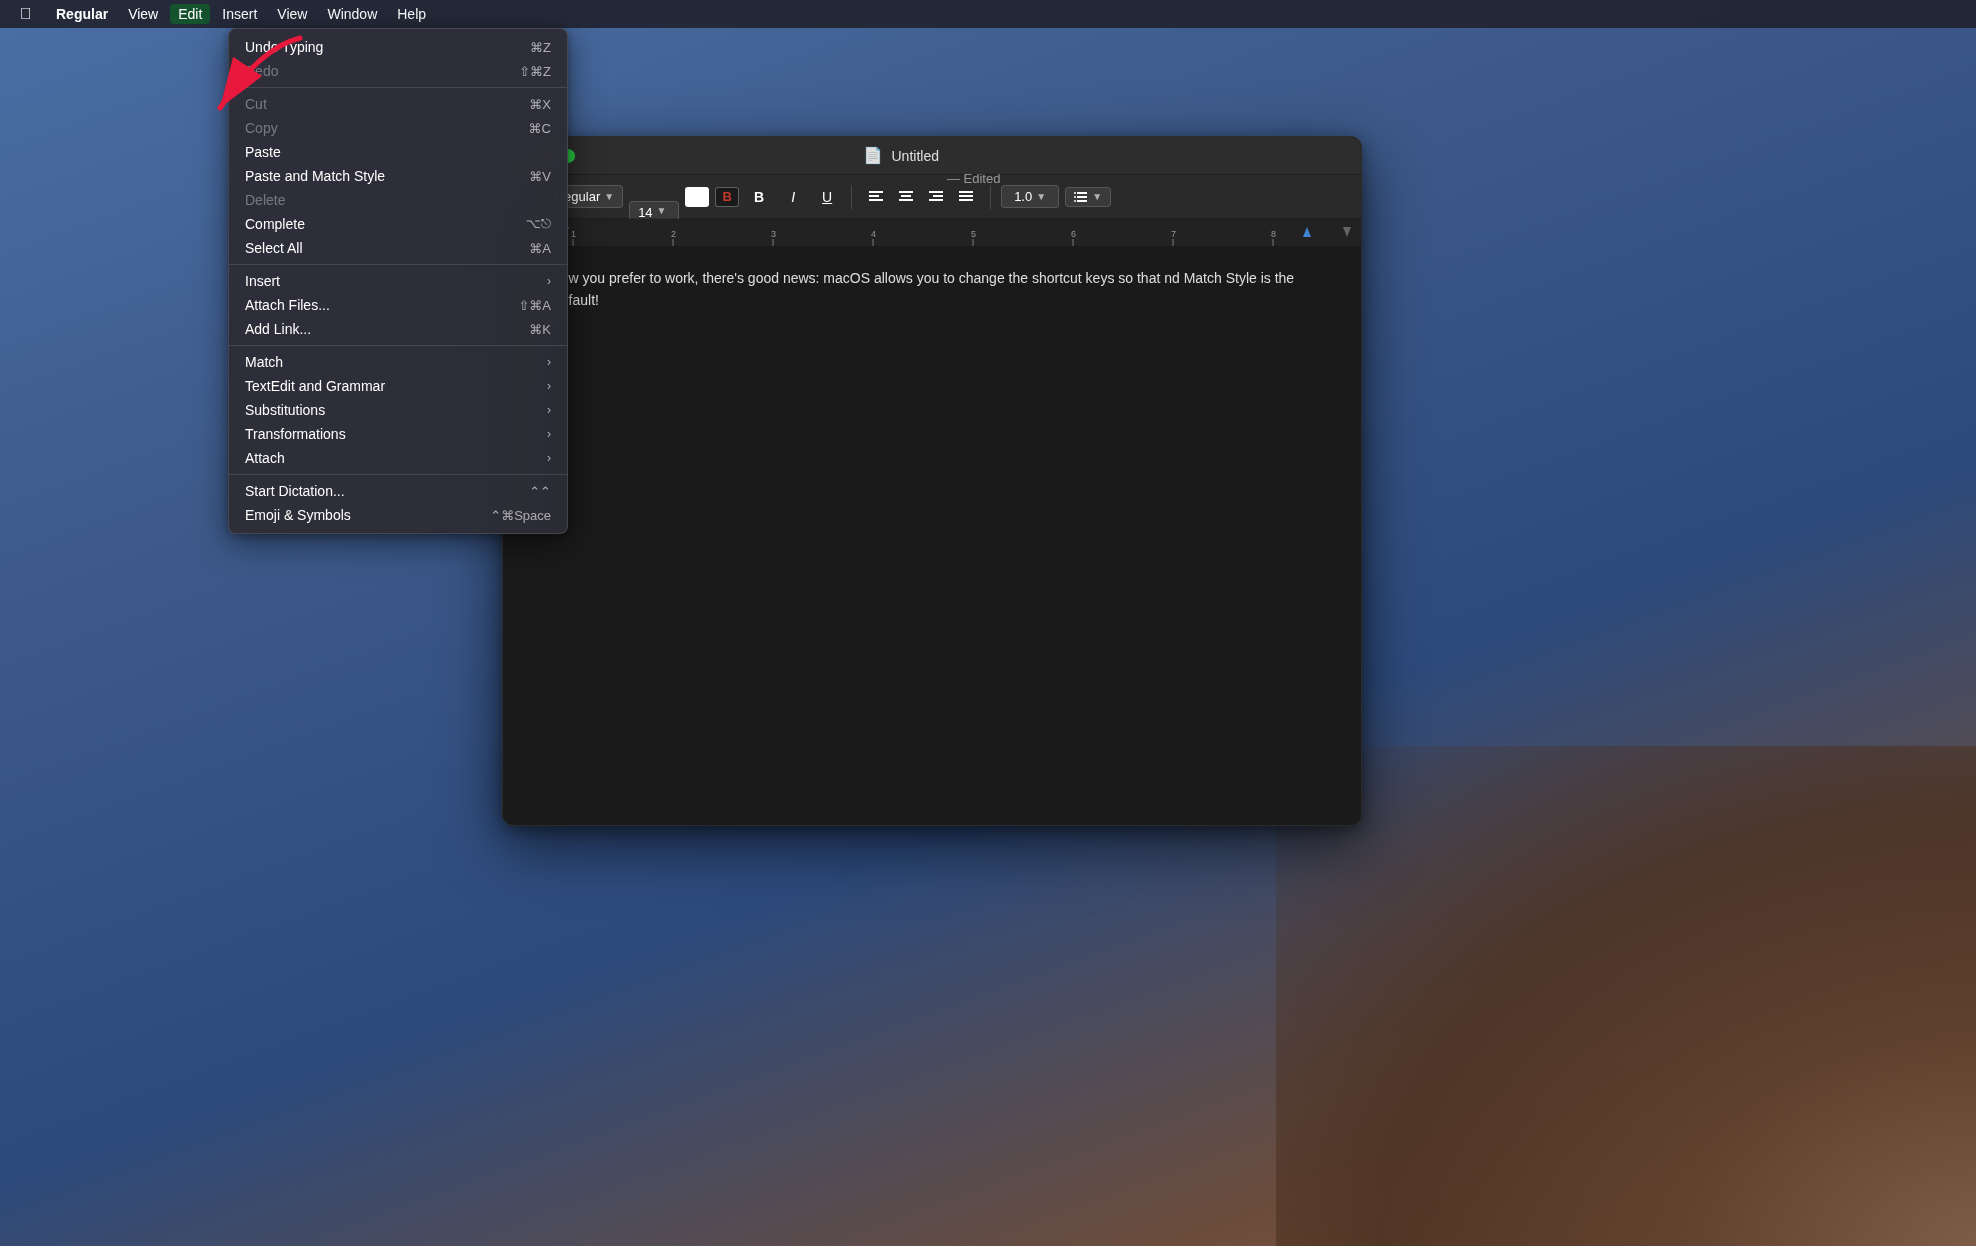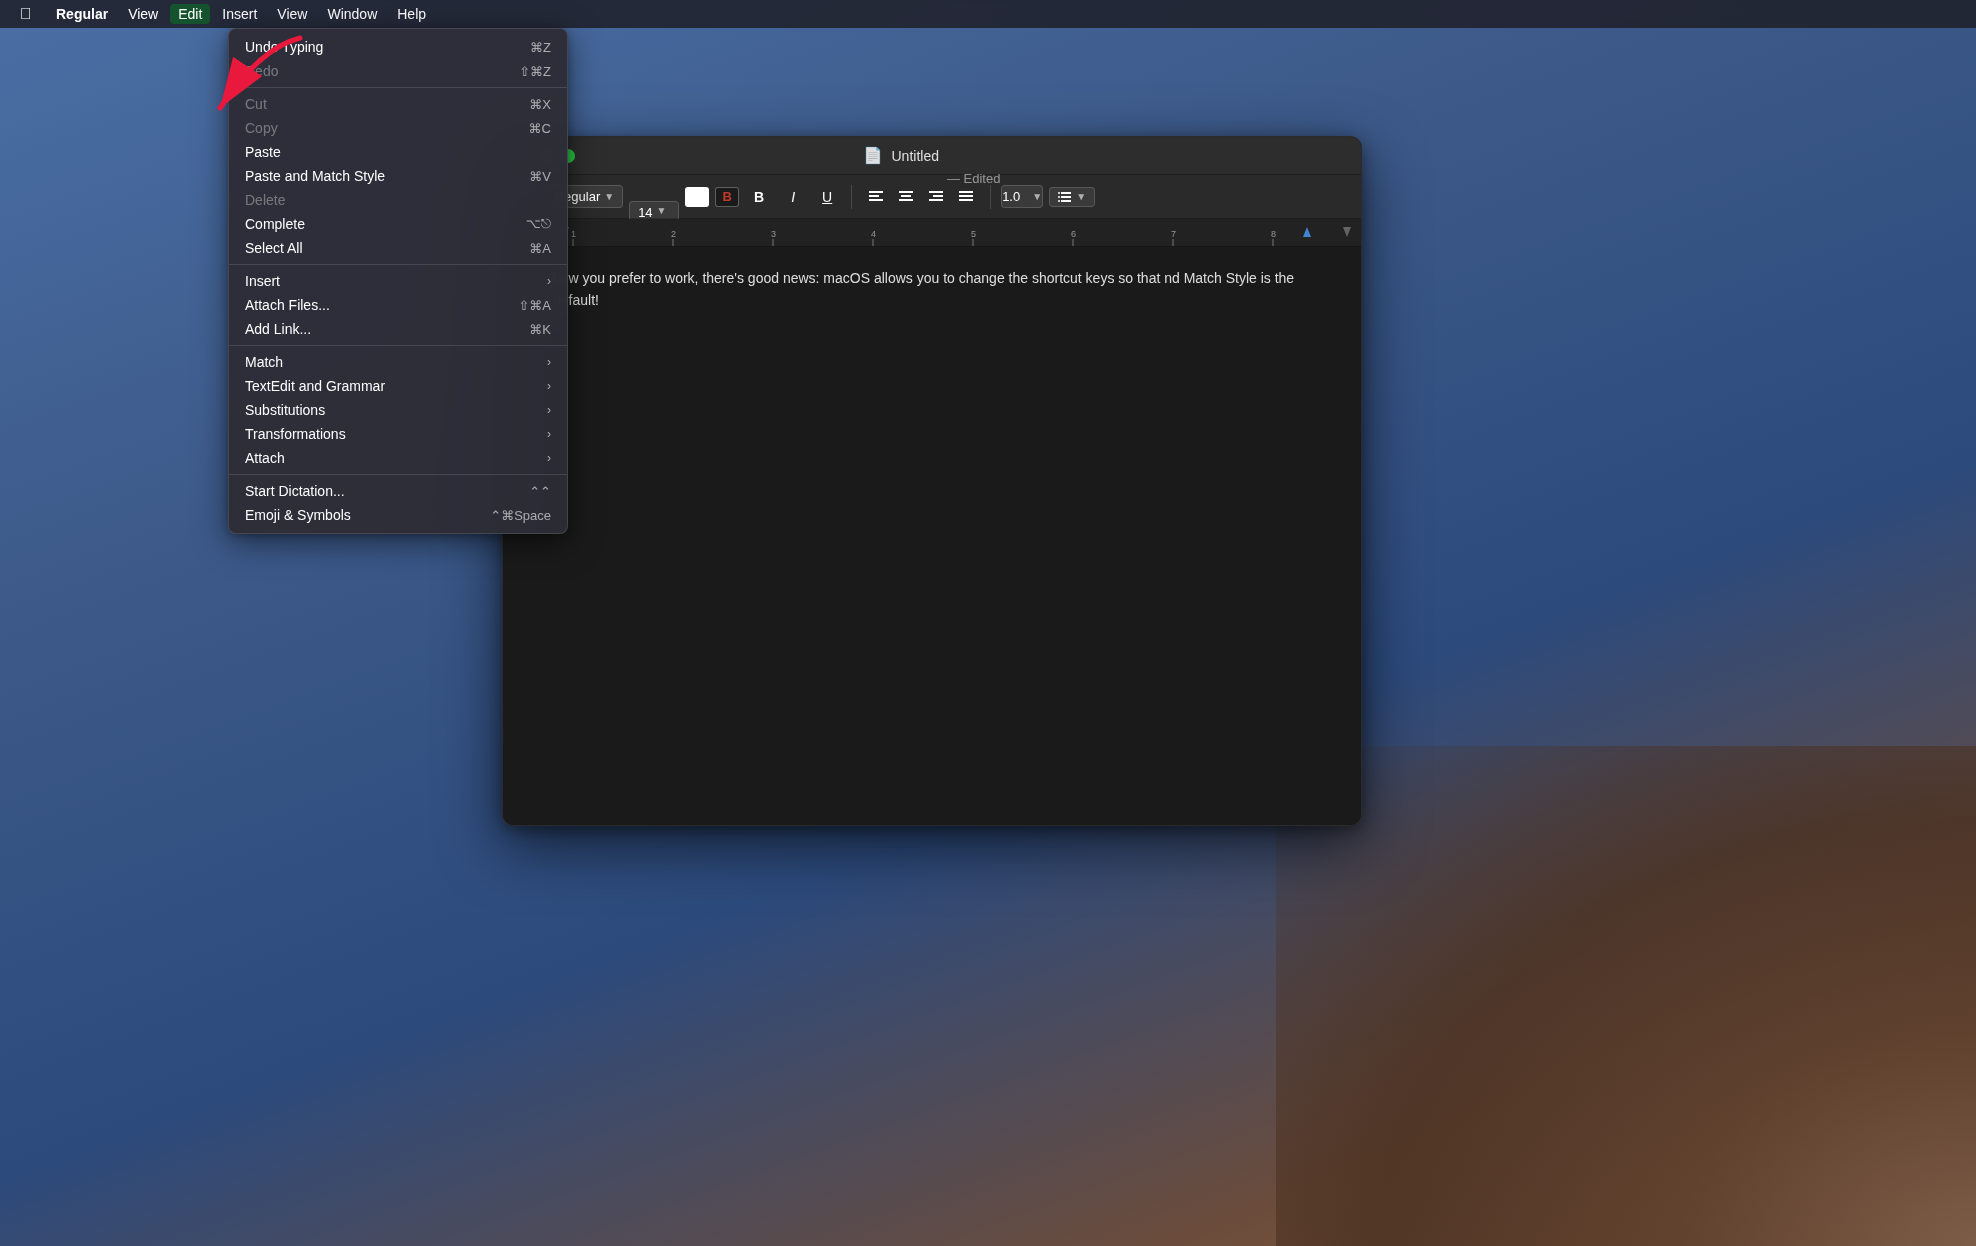--- a/index.html
+++ b/index.html
@@ -277,28 +277,28 @@
     }
 
     .toolbar-align-group {
       display: flex;
       gap: 2px;
     }
 
     .toolbar-line-height {
       display: flex;
       align-items: center;
-      gap: 12px;
+      gap: 4px;
       color: #fff;
       font-size: 13px;
       cursor: pointer;
       background: rgba(255,255,255,0.08);
       border: 1px solid rgba(255,255,255,0.15);
       border-radius: 4px;
-      padding: 3px 0;
+      padding: 3px 12px;
     }
 
     .toolbar-list-btn {
       display: flex;
       align-items: center;
       gap: 4px;
       color: #fff;
       font-size: 13px;
       cursor: pointer;
       background: rgba(255,255,255,0.08);

